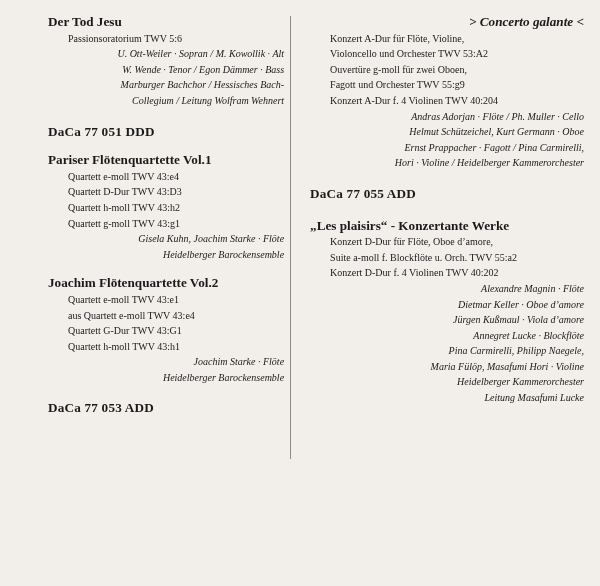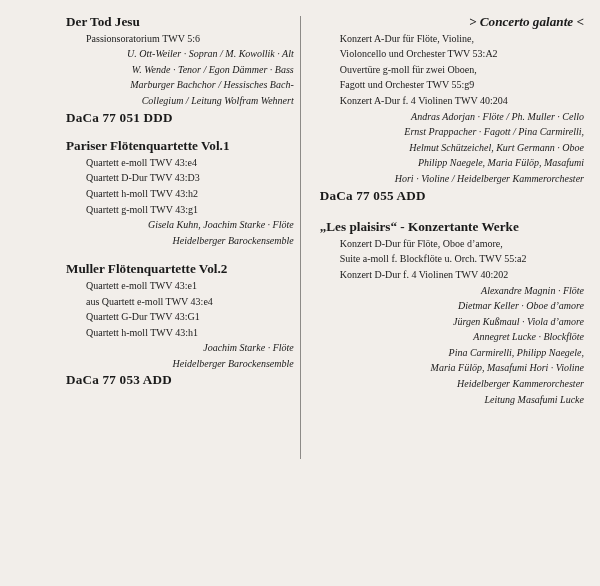--- a/index.html
+++ b/index.html
@@ -12,21 +12,21 @@
     background: #f2eeea;
     font-family: "Liberation Serif", serif;
     color: #1a1a1a;
     overflow: hidden;
   }
   .page {
     position: relative;
     width: 600px;
     height: 496px;
     box-sizing: border-box;
-    padding: 14px 10px 0 28px;
+    padding: 14px 10px 0 10px;
   }
   .columns {
     display: flex;
     flex-direction: row;
     align-items: flex-start;
     height: 455px;
   }
   .col {
     box-sizing: border-box;
   }
@@ -66,21 +66,21 @@
     margin-left: 20px;
   }
   .italic {
     font-style: italic;
     text-align: right;
   }
   .catalog {
     font-weight: bold;
     font-size: 13.2px;
     line-height: 15.6px;
-    margin-top: 1px;
+    margin-top: 15px;
     letter-spacing: 0.2px;
   }
   .spacer-sm {
     height: 3px;
   }
 </style>
 </head>
 <body>
 
 <div class="page">
@@ -102,21 +102,21 @@
         <div class="heading">Pariser Flötenquartette Vol.1</div>
         <div class="line">Quartett e-moll  TWV 43:e4</div>
         <div class="line">Quartett D-Dur  TWV 43:D3</div>
         <div class="line">Quartett h-moll  TWV 43:h2</div>
         <div class="line">Quartett g-moll  TWV 43:g1</div>
         <div class="line italic">Gisela Kuhn, Joachim Starke · Flöte</div>
         <div class="line italic">Heidelberger Barockensemble</div>
       </div>
 
       <div class="block">
-        <div class="heading">Muller Flötenquartette Vol.2</div>
+        <div class="heading">Joachim Flötenquartette Vol.2</div>
         <div class="line">Quartett e-moll  TWV 43:e1</div>
         <div class="line">aus Quartett e-moll  TWV 43:e4</div>
         <div class="line">Quartett G-Dur  TWV 43:G1</div>
         <div class="line">Quartett h-moll  TWV 43:h1</div>
         <div class="line italic">Joachim Starke · Flöte</div>
         <div class="line italic">Heidelberger Barockensemble</div>
         <div class="catalog">DaCa 77 053  ADD</div>
       </div>
 
     </div>
@@ -126,23 +126,22 @@
     <div class="col col-right">
 
       <div class="block">
         <div class="heading italic">&gt; Concerto galante &lt;</div>
         <div class="line">Konzert A-Dur für Flöte, Violine,</div>
         <div class="line">Violoncello und Orchester TWV 53:A2</div>
         <div class="line">Ouvertüre g-moll für zwei Oboen,</div>
         <div class="line">Fagott und Orchester  TWV 55:g9</div>
         <div class="line">Konzert A-Dur f. 4 Violinen TWV 40:204</div>
         <div class="line italic">Andras Adorjan · Flöte / Ph. Muller · Cello</div>
+        <div class="line italic">Helmut Schützeichel, Kurt Germann · Oboe</div>
         <div class="line italic">Ernst Prappacher · Fagott / Pina Carmirelli,</div>
-        <div class="line italic">Helmut Schützeichel, Kurt Germann · Oboe</div>
-        <div class="line italic">Philipp Naegele, Maria Fülöp, Masafumi</div>
         <div class="line italic">Hori · Violine / Heidelberger Kammerorchester</div>
         <div class="catalog">DaCa 77 055  ADD</div>
       </div>
 
       <div class="spacer-sm"></div>
 
       <div class="block">
         <div class="heading">„Les plaisirs“ - Konzertante Werke</div>
         <div class="line">Konzert D-Dur für Flöte, Oboe d’amore,</div>
         <div class="line">Suite a-moll f. Blockflöte u. Orch. TWV 55:a2</div>

